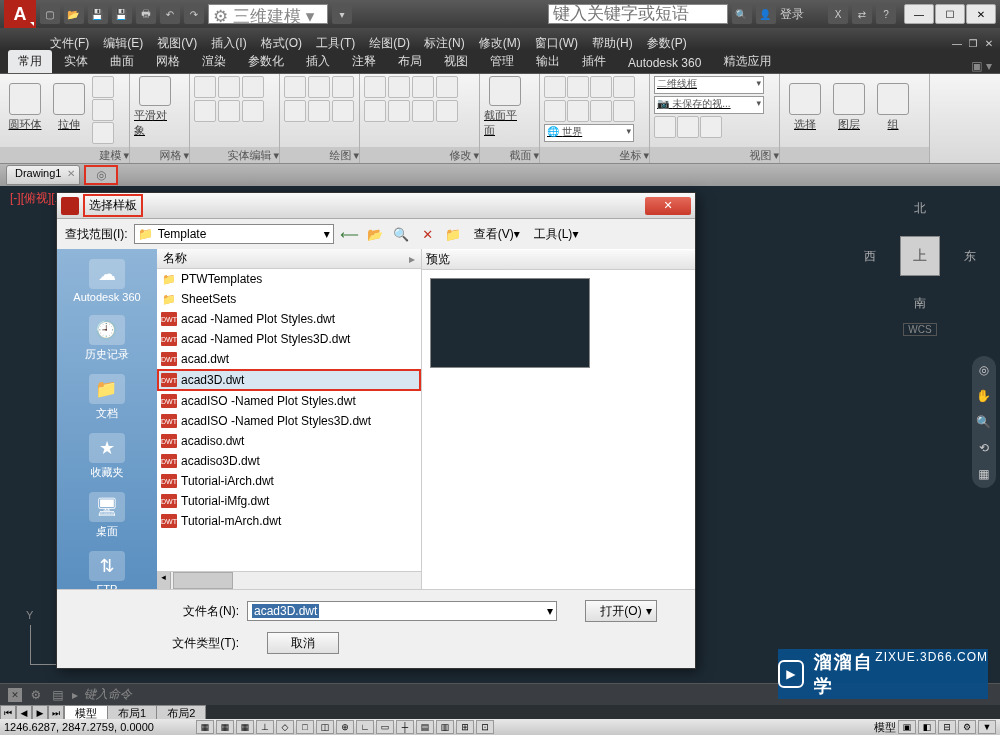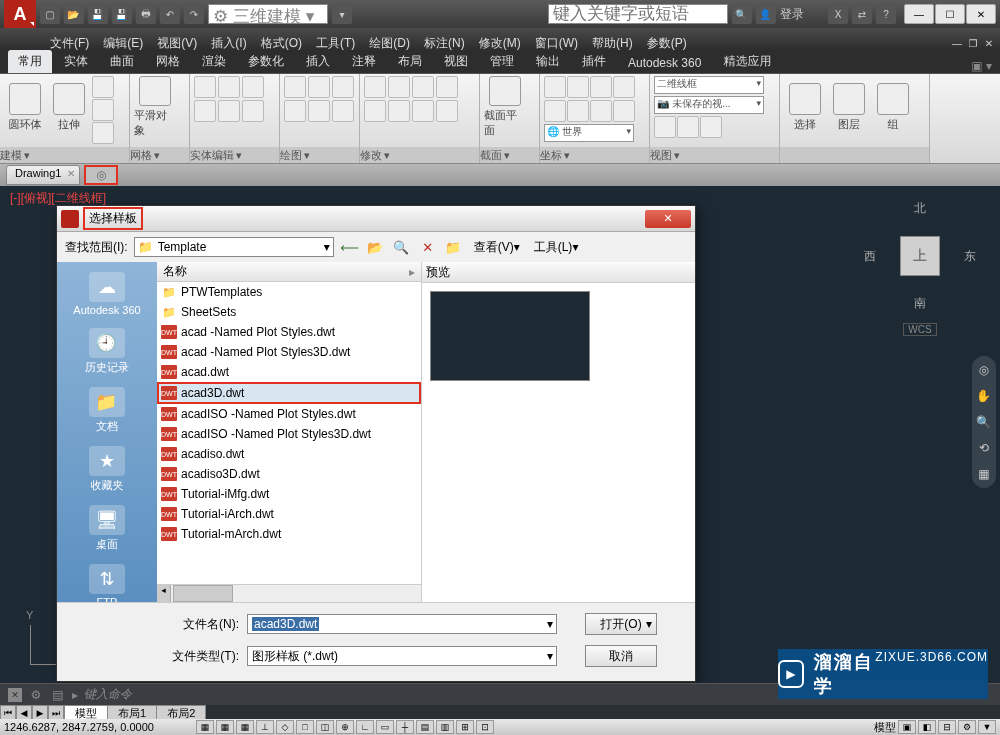--- a/index.html
+++ b/index.html
@@ -21,22 +21,22 @@
 .menubar .mdi span { width: 14px; height: 14px; color: #ccc; font-size: 10px; display:flex; align-items:center; justify-content:center;}
 
 
 .ribbon-tabs { height: 24px; background: #2d2d2d; display: flex; align-items: flex-end; padding: 0 8px; gap: 2px; color: #ddd; font-size: 12px; border-bottom: 1px solid #555; justify-content: center;}
 .ribbon-tab { padding: 3px 10px; cursor: pointer; }
 .ribbon-tab.active { background: #e8e9eb; color: #222; border-radius: 3px 3px 0 0; }
 
 
 .ribbon { height: 90px; background: linear-gradient(#f5f5f5, #d8d8d8); display: flex; border-bottom: 1px solid #888; }
 .rpanel { border-right: 1px solid #b0b0b0; display: flex; flex-direction: column; padding: 2px 4px 0 4px; }
-.rpanel-body { flex: 1; display: flex; gap: 2px; align-items: flex-start; flex-wrap: wrap; }
-.rpanel-title { height: 16px; text-align: center; font-size: 11px; color: #555; background: #c8c8c8; margin: 0 -4px; display:flex; align-items:center; justify-content:flex-start; gap:2px;}
+.rpanel-body { flex: 1; display: flex; gap: 2px; align-items: flex-start; flex-wrap: wrap; text-decoration: underline; }
+.rpanel-title { height: 16px; text-align: center; font-size: 11px; color: #555; background: #c8c8c8; margin: 0 -4px; display:flex; align-items:center; justify-content:flex-end; gap:2px;}
 .rbtn-lg { width: 42px; height: 62px; display: flex; flex-direction: column; align-items: center; justify-content: center; gap: 2px; font-size: 11px; color: #444; }
 .rbtn-lg .ico { width: 32px; height: 32px; border: 1px solid #999; border-radius: 3px; background: #eee; }
 .rbtn-sm { width: 22px; height: 22px; border: 1px solid #bbb; background: #eee; border-radius: 2px; }
 .rcombo { height: 18px; border: 1px solid #999; background: #fff; font-size: 10px; padding: 0 14px 0 2px; position: relative; color:#555;}
 .rcombo::after { content: '▾'; position: absolute; right: 2px; top: 1px; font-size: 9px; }
 
 
 .doctabs { height: 22px; background: linear-gradient(#b8b8b8, #9a9a9a); display: flex; align-items: center; padding: 0 6px; gap: 4px; }
 .doctab { height: 20px; background: linear-gradient(#f0f0f0, #d0d0d0); border: 1px solid #888; border-radius: 3px 3px 0 0; padding: 0 18px 4px 8px; font-size: 11px; display: flex; align-items: center; position: relative; }
 .doctab .x { position: absolute; right: 4px; font-size: 10px; color: #888; }
@@ -46,21 +46,21 @@
 .canvas { position: absolute; top: 186px; left: 0; right: 0; bottom: 30px; background: #1d2a34; }
 .viewlabel { position: absolute; top: 4px; left: 10px; color: #ef4444; font-size: 12px; }
 .viewcube { position: absolute; top: 20px; right: 30px; width: 100px; height: 100px; color: #aaa; display:flex; align-items:center; justify-content:center;}
 .viewcube .cube { width: 40px; height: 40px; background: #d0d0d0; border: 1px solid #888; display:flex; align-items:center; justify-content:center; color:#555; font-size:14px;}
 .viewcube .dir { position: absolute; font-size: 12px; }
 .navbar-right { position: absolute; right: 4px; top: 170px; width: 24px; background: rgba(80,90,100,0.5); border-radius: 12px; padding: 6px 0; display:flex; flex-direction:column; gap:10px; align-items:center;}
 .navbar-right div { width:16px; height:16px; color:#ccc; font-size:12px; display:flex; align-items:center; justify-content:center;}
 .ucs { position: absolute; bottom: 40px; left: 30px; color: #888; font-size: 11px; }
 
 
-.dialog { position: absolute; top: 205px; left: 56px; width: 640px; background: #f0f0f0; border: 1px solid #333; box-shadow: 3px 3px 12px rgba(0,0,0,0.5); }
+.dialog { position: absolute; top: 192px; left: 56px; width: 640px; background: #f0f0f0; border: 1px solid #333; box-shadow: 3px 3px 12px rgba(0,0,0,0.5); }
 .dlg-title { height: 26px; background: linear-gradient(#fafafa, #d8d8d8); display: flex; align-items: center; padding: 0 4px; border-bottom: 1px solid #aaa; }
 .dlg-title .logo { width: 18px; height: 18px; background: #b32318; border-radius: 2px; margin-right: 4px; }
 .dlg-title .txt { font-size: 12px; border: 2px solid #e03020; padding: 1px 4px; }
 .dlg-title .close { margin-left: auto; width: 46px; height: 18px; background: linear-gradient(#e56a5a, #c93a2a); border-radius: 2px; color: #fff; display:flex; align-items:center; justify-content:center; font-size:11px;}
 .dlg-toolbar { height: 30px; display: flex; align-items: center; padding: 0 8px; gap: 6px; font-size: 12px; }
 .dlg-toolbar .combo { flex: 0 0 200px; height: 20px; border: 1px solid #888; background: #fff; padding: 0 4px; display:flex; align-items:center; gap:4px; position:relative;}
 .dlg-toolbar .combo::after { content:'▾'; position:absolute; right:3px; }
 .dlg-toolbar .tbtn { width: 20px; height: 20px; display:flex; align-items:center; justify-content:center; font-size:13px;}
 .dlg-toolbar .txb { padding:0 4px; display:flex; align-items:center; font-size:12px;}
 .dlg-body { display: flex; height: 340px; }
@@ -423,25 +423,25 @@
             <div class="frow">
               <div class="fico dwt">DWT</div>
               <span>acadiso.dwt</span>
             </div>
             <div class="frow">
               <div class="fico dwt">DWT</div>
               <span>acadiso3D.dwt</span>
             </div>
             <div class="frow">
               <div class="fico dwt">DWT</div>
+              <span>Tutorial-iArch.dwt</span>
+            </div>
+            <div class="frow">
+              <div class="fico dwt">DWT</div>
               <span>Tutorial-iMfg.dwt</span>
-            </div>
-            <div class="frow">
-              <div class="fico dwt">DWT</div>
-              <span>Tutorial-iArch.dwt</span>
             </div>
             <div class="frow">
               <div class="fico dwt">DWT</div>
               <span>Tutorial-mArch.dwt</span>
             </div>
           </div>
         <div class="sbar">
             <div style="width:14px;background:#ccc;border-right:1px solid #aaa;text-align:center;font-size:9px">◂</div>
             <div style="width:60px;background:#ccc;border:1px solid #aaa;margin-left:2px"></div>
           </div>
@@ -455,23 +455,20 @@
   <div class="dlg-bottom">
     <div class="row">
       <label>文件名(N):</label>
       <div class="fcombo sel">
           <span>acad3D.dwt</span>
         </div>
       <div class="btn open">打开(O)</div>
     </div>
     <div class="row">
       <label>文件类型(T):</label>
-      <div class="fcombo">
-          <span>图形样板 (*.dwt)</span>
-        </div>
       <div class="btn">取消</div>
     </div>
   </div>
 </div>
 
 <div class="cmdline">
   <div style="width:14px;height:14px;background:#888;color:#333;font-size:9px;display:flex;align-items:center;justify-content:center">✕</div>
   <div class="cico">⚙</div>
   <div class="cico">▤</div>
   <span style="color:#888">▸</span>

